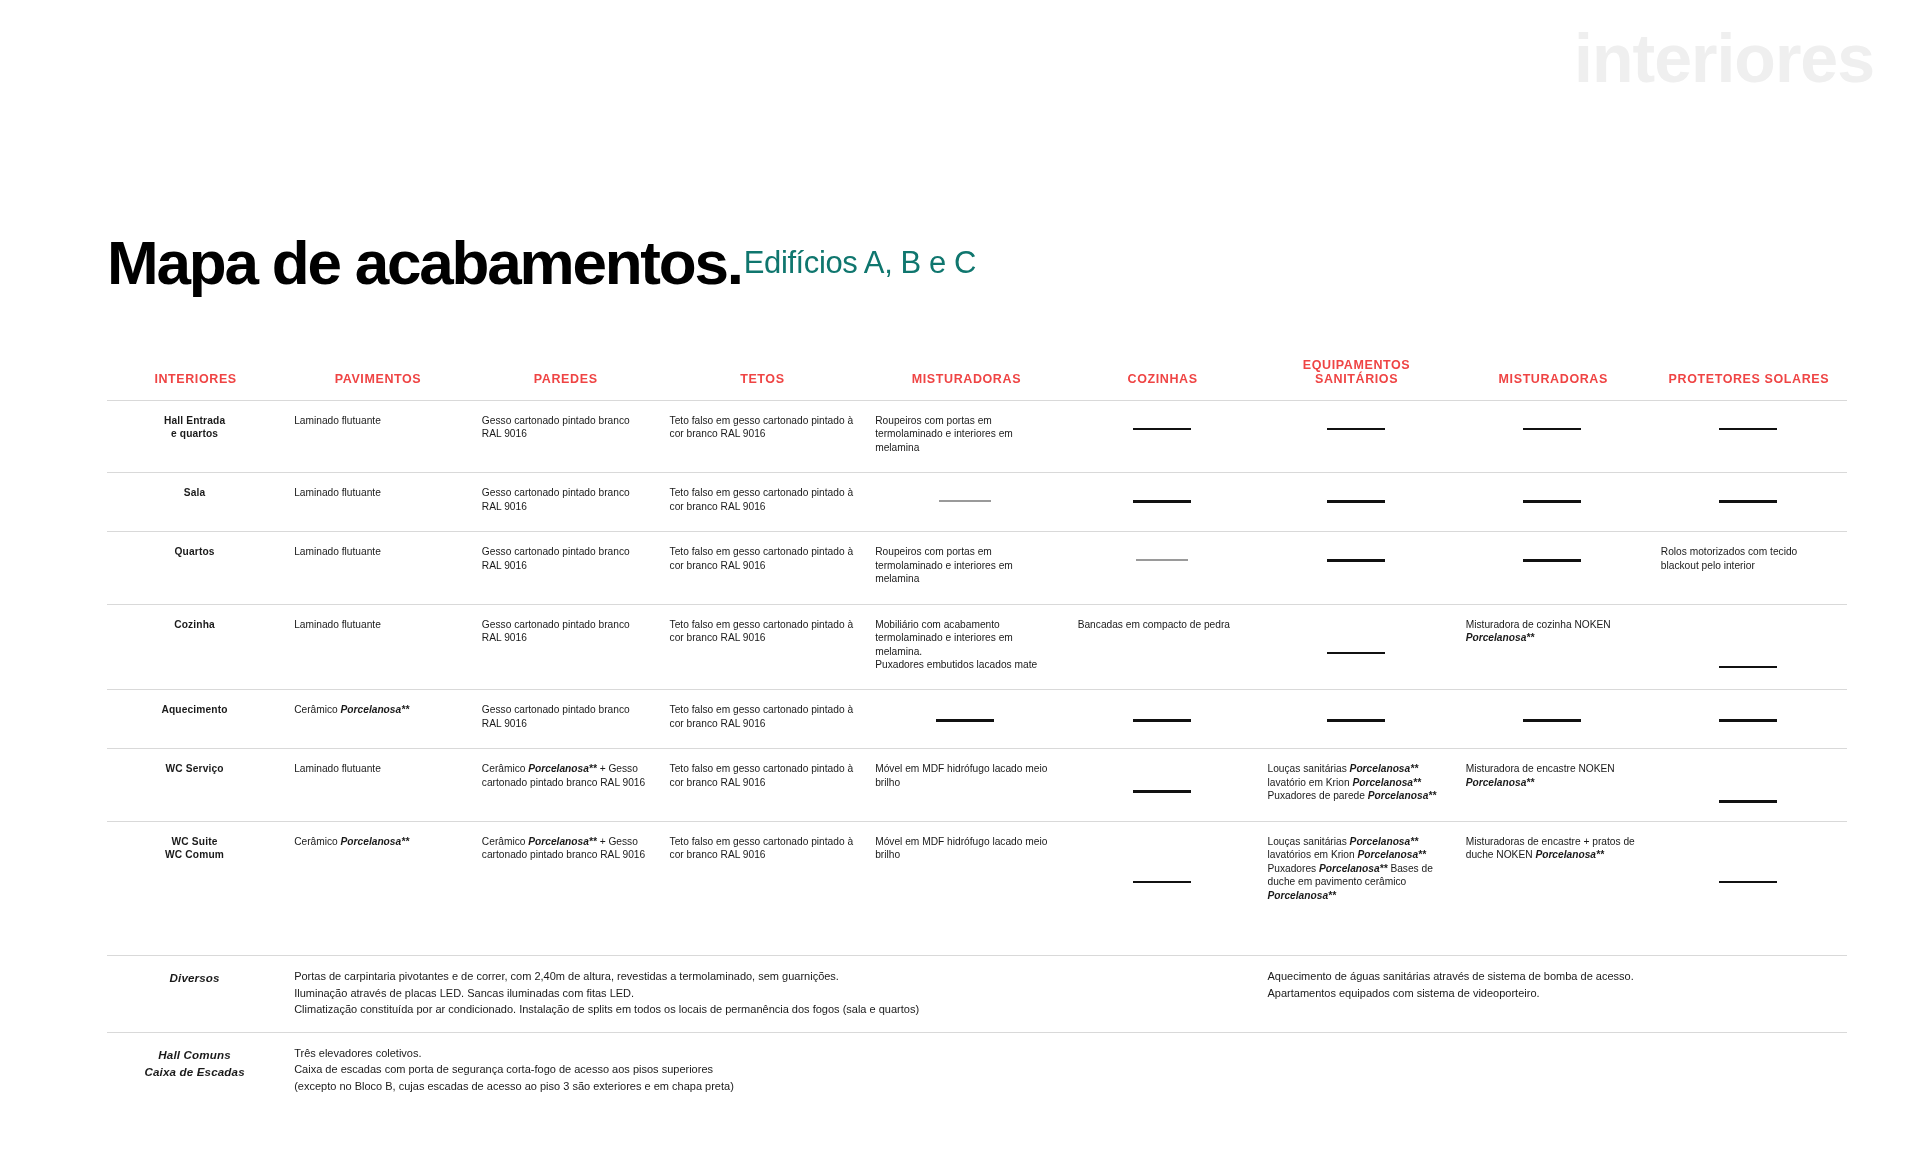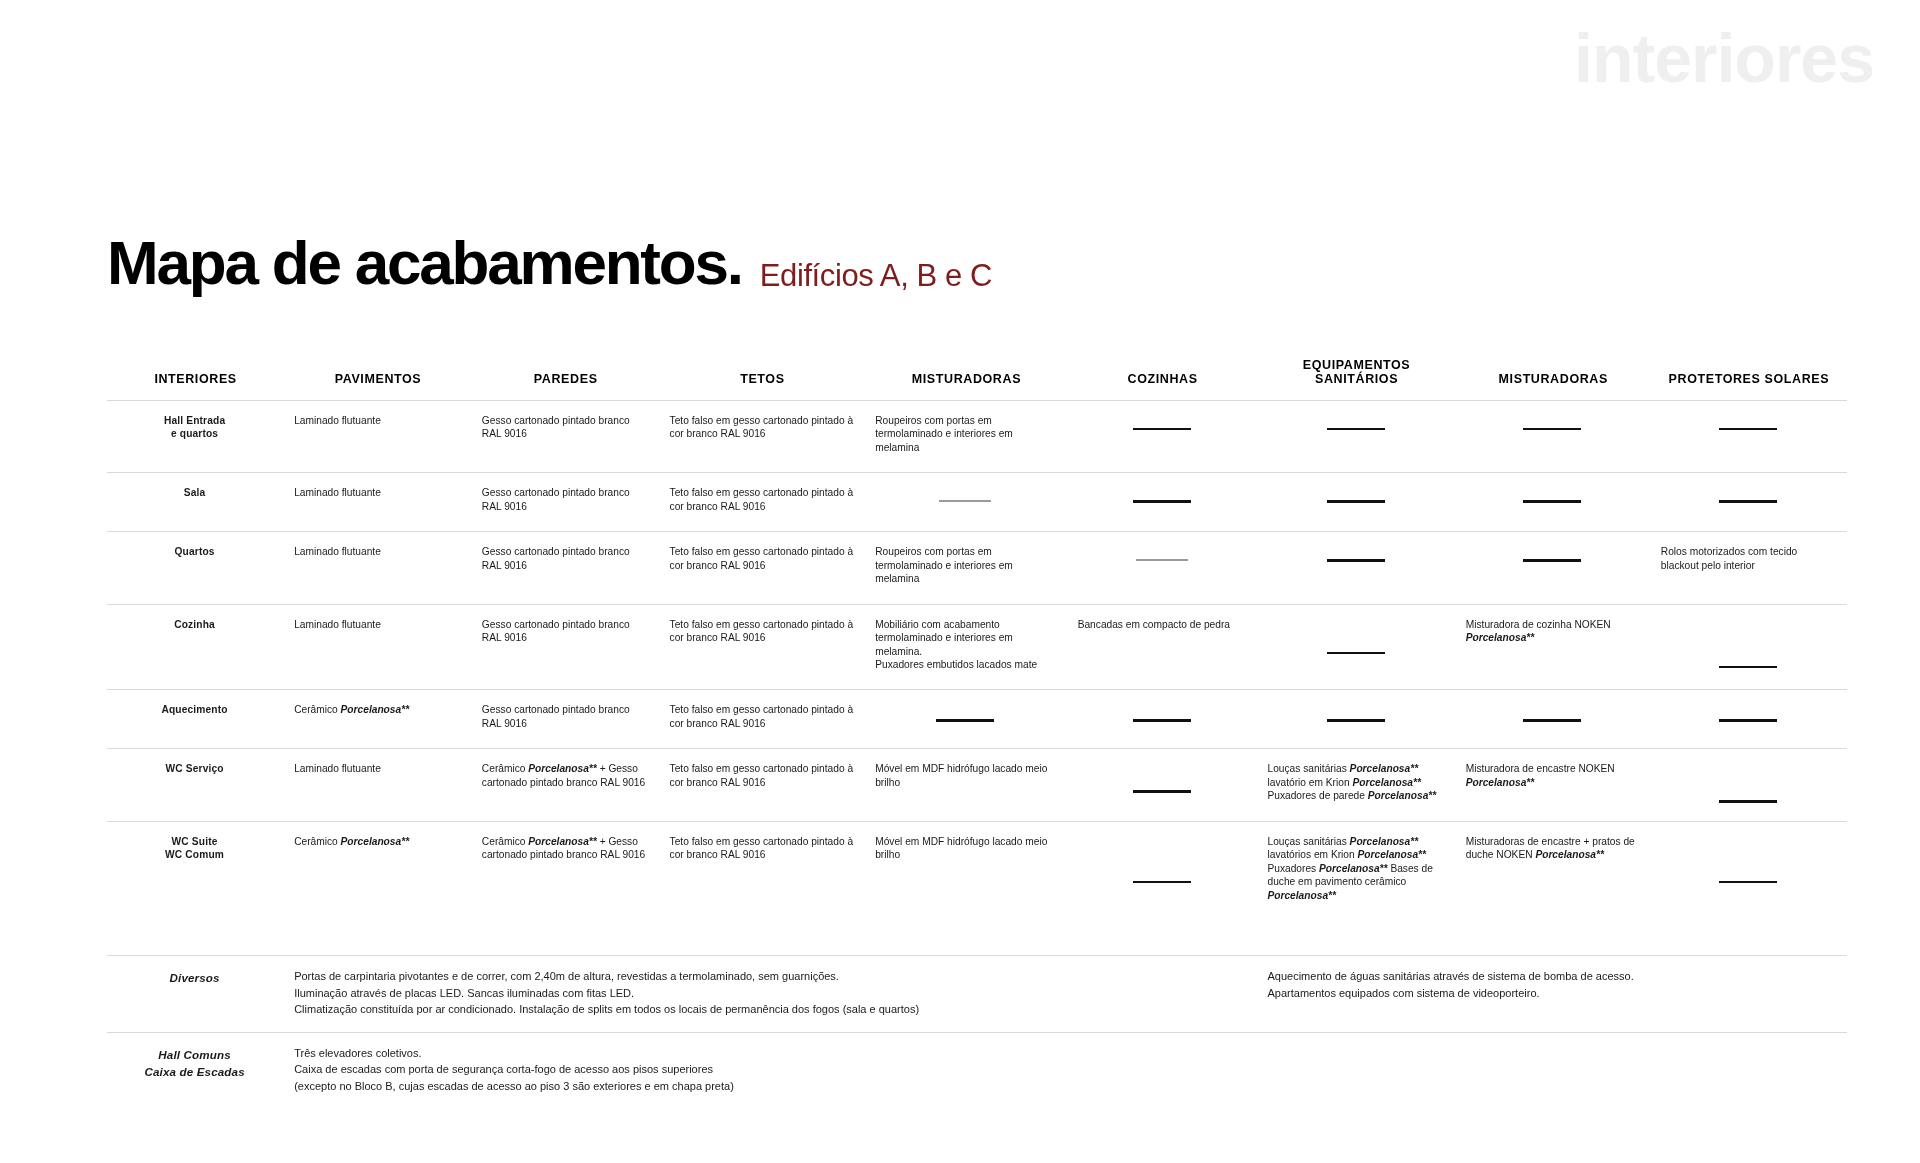--- a/index.html
+++ b/index.html
@@ -28,55 +28,55 @@
     font-weight: 700;
     color: #efefef;
     letter-spacing: -1px;
     line-height: 1;
   }
   .title-block {
     position: absolute;
     left: 107px;
     top: 232px;
     display: flex;
-    align-items: flex-end;
-    gap: 18px;
+    align-items: center;
+    gap: 2px;
   }
   .title-main {
     font-size: 62px;
     font-weight: 800;
     letter-spacing: -2.2px;
     color: #000;
     line-height: 1;
   }
   .title-sub {
     font-size: 31px;
     font-weight: 400;
-    color: #7f1d1d;
+    color: #0f766e;
     letter-spacing: -0.4px;
   }
   .table-wrap {
     position: absolute;
     left: 107px;
     top: 358px;
     width: 1740px;
   }
   table.fin {
     border-collapse: collapse;
     width: 1740px;
     table-layout: fixed;
   }
   table.fin th {
     font-size: 12.5px;
     font-weight: 700;
     letter-spacing: 0.6px;
     text-align: center;
     padding: 0 6px 14px 6px;
     vertical-align: bottom;
-    color: #000000;
+    color: #ef4444;
   }
   table.fin th.leftcol {
     text-align: center;
   }
   table.fin td {
     font-size: 10.2px;
     line-height: 1.32;
     vertical-align: top;
     padding: 13px 12px 18px 10px;
     color: #1a1a1a;

